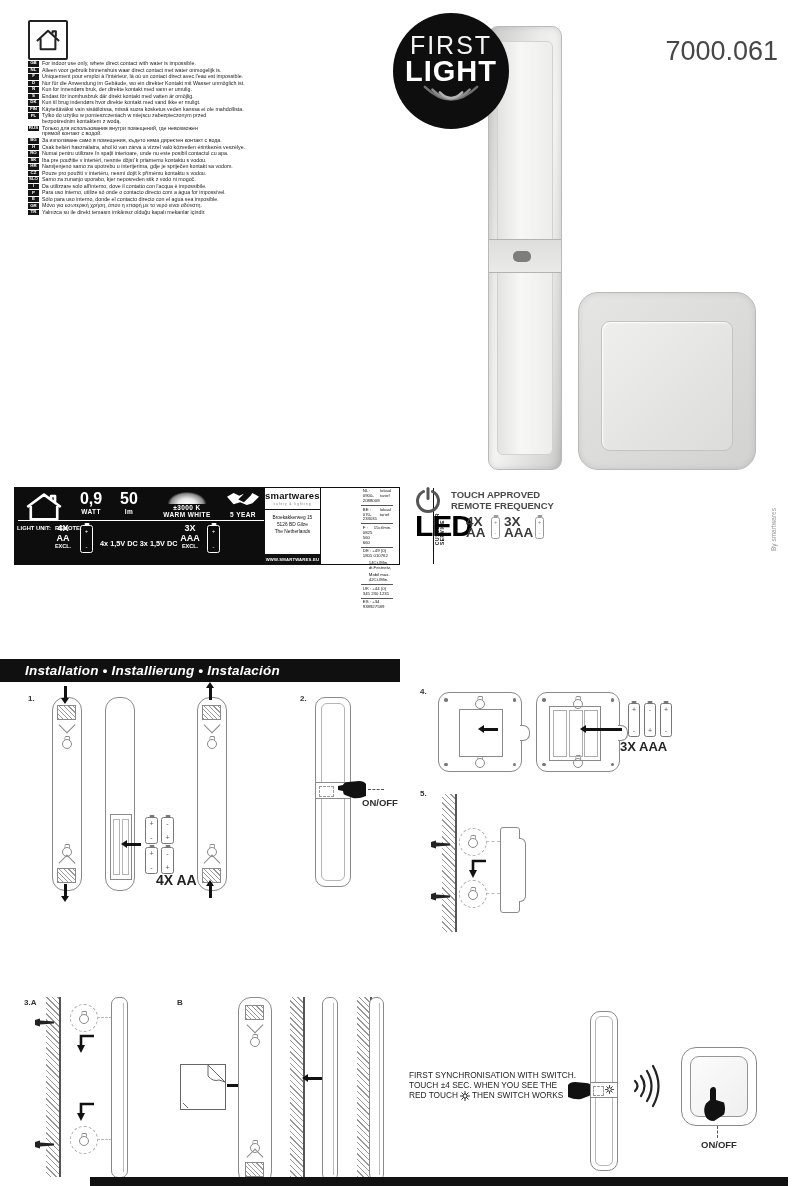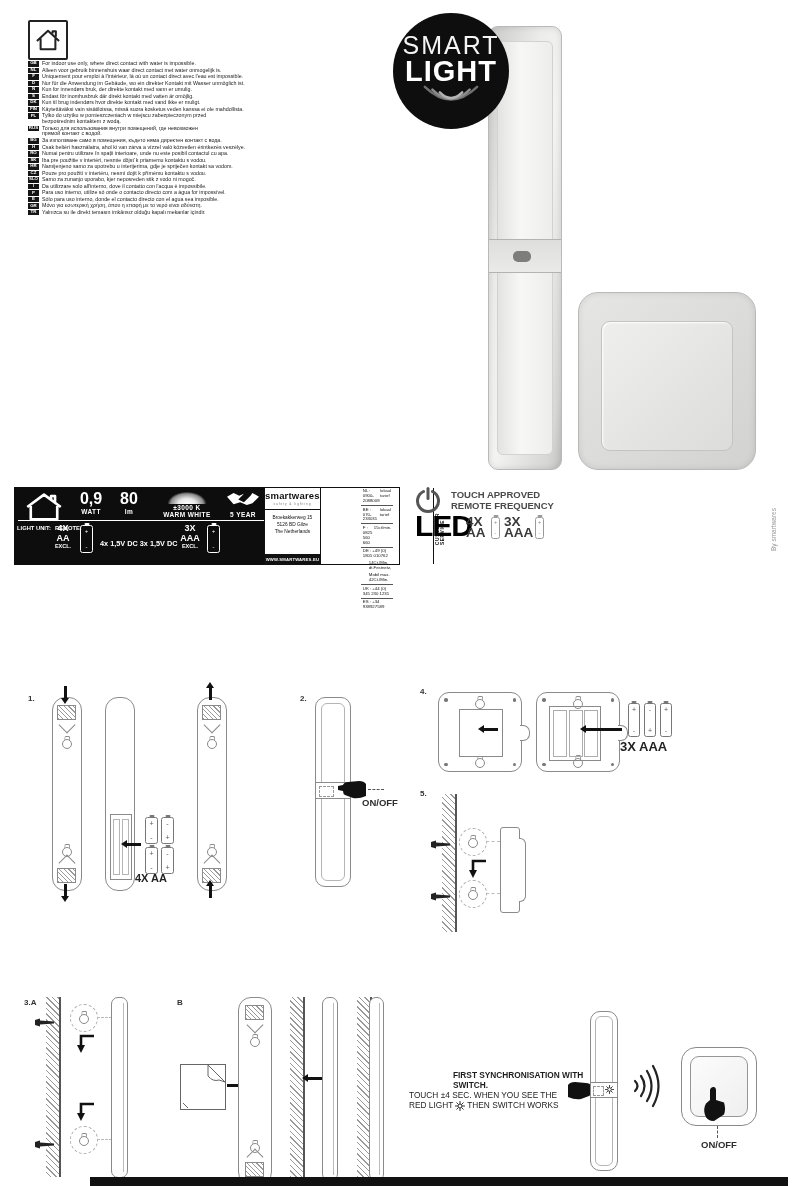--- a/index.html
+++ b/index.html
@@ -162,21 +162,21 @@
   .rem-side{position:absolute;width:20px;border:1.5px solid #8a8a8a;border-radius:3px;background:#fff;box-sizing:border-box;}
   .rem-side::after{content:"";position:absolute;right:-7px;top:10px;bottom:10px;width:6px;
        border:1.5px solid #8a8a8a;border-left:none;border-radius:0 6px 6px 0;background:#fff;}
   .pad{position:absolute;width:44px;height:44px;border:1px solid #666;background:#fff;}
   .dashline{position:absolute;border-top:1.5px dashed #555;}
   .vdash{position:absolute;border-left:1.5px dashed #555;}
   .onoff{position:absolute;font-size:9.5px;font-weight:700;color:#2e2e2e;}
 
   
   .synctxt{left:409px;top:1071px;width:178px;font-size:8.3px;line-height:1.2;color:#1d1d1d;}
-  .synctxt .b{font-weight:700;margin-left:44px;}
+  .synctxt .b{font-weight:400;}
   .sline3{display:flex;align-items:center;gap:2px;}
 
   .botbar{left:90px;top:1177px;width:698px;height:9px;background:#111;}
 </style>
 </head>
 <body>
 
 <div class="page">
 
   <div class="abs housebox">
@@ -272,21 +272,21 @@
         <span class="lang-code">GR</span>
         <span class="lang-text">Μόνο για εσωτερική χρήση, όπου η επαφή με το νερό είναι αδύνατη.</span>
       </div>
       <div class="lang-row">
         <span class="lang-code">TR</span>
         <span class="lang-text">Yalnızca su ile direkt temasın imkânsız olduğu kapalı mekanlar içindir.</span>
       </div>
     </div>
 
   <div class="abs smartlogo">
-    <div class="l1">SMART</div>
+    <div class="l1">FIRST</div>
     <div class="l2">LIGHT</div>
     <svg width="72" height="28" viewBox="0 0 72 30" style="margin-top:-2px">
       <g fill="none" stroke-linecap="round">
         <path d="M8,3 Q36,30 64,3" stroke="#6f6f6f" stroke-width="2.6"></path>
         <path d="M16,6 Q36,26 56,6" stroke="#8d8d8d" stroke-width="2.6"></path>
         <path d="M24,9 Q36,21 48,9" stroke="#b5b5b5" stroke-width="2.6"></path>
       </g>
     </svg>
   </div>
 
@@ -295,33 +295,34 @@
     <div class="band">
       <span class="tbtn"></span>
     </div>
   </div>
 
   <div class="abs switchprod">
     <div class="btn"></div>
   </div>
 
   <div class="abs titleblk">
+    <div class="m">7000.061</div>
   </div>
 
 
   <div class="abs specbar">
     <svg class="abs" style="left:8px;top:5px" width="44" height="30" viewBox="0 0 46 34">
       <path d="M4,17 L23,3 L42,17 M8,14 V31 H38 V14 M31,8 V4.5 H35.5 V11" fill="none" stroke="#fff" stroke-width="3" stroke-linejoin="round"></path>
     </svg>
     <div class="sb" style="left:56px;top:4px;width:42px">
       <div class="sv">0,9</div>
       <div class="sl">WATT</div>
     </div>
     <div class="sb" style="left:98px;top:4px;width:34px">
-      <div class="sv">80</div>
+      <div class="sv">50</div>
       <div class="sl">lm</div>
     </div>
     <div class="sb" style="left:134px;top:2px;width:78px">
       <div class="dome"></div>
       <div class="sl">±3000 K</div>
       <div class="sl">WARM WHITE</div>
     </div>
     <div class="sb" style="left:206px;top:4px;width:46px">
       <svg width="34" height="16" viewBox="0 0 36 17">
         <path d="M1,6 L8,2 L14,5 L19,3 L13,9 L19,12 L26,5 L28,2 L35,6 L28,13 L22,15 L15,12 L8,14 Z" fill="#fff"></path>
@@ -428,20 +429,23 @@
     <span class="cellwrap" id="feat-batt2" style="left:120px;top:31px">
         <span class="cell gcell" style="width: 9px; height: 22px;">
           <i class="p">+</i>
           <i class="m">-</i>
         </span>
       </span>
   </div>
 
   <div class="abs bysmart">By smartwares</div>
 
+  <div class="abs instbar">
+    <span>Installation • Installierung • Instalación</span>
+  </div>
 
   <span class="steplbl" style="left:28px;top:694px">1.</span>
   <div class="unit-back" style="left:52px;top:697px">
     <span class="cap top"></span>
       <span class="vn down"></span>
     <span class="kh" style="top:38px"></span>
     <span class="kh" style="top:146px"></span>
     <span class="vn up"></span>
       <span class="cap bot"></span>
   </div>
@@ -462,21 +466,21 @@
       </span>
       <span class="cell" style="width: 13px; height: 27px;">
         <i class="p">+</i>
         <i class="m">-</i>
       </span>
       <span class="cell" style="width: 13px; height: 27px;">
         <i class="p">-</i>
         <i class="m">+</i>
       </span>
     </span>
-  <span class="battlabel" style="left:135px;top:872px;font-size:11px">4X AA</span>
+  <span class="battlabel" style="left:156px;top:872px;font-size:14px">4X AA</span>
   <div class="unit-back" style="left:197px;top:697px">
     <span class="cap top"></span>
       <span class="vn down"></span>
     <span class="kh" style="top:38px"></span>
     <span class="kh" style="top:146px"></span>
     <span class="vn up"></span>
       <span class="cap bot"></span>
   </div>
   <span class="arrow v up" style="left:209px;top:688px;height:12px"></span>
   <span class="arrow v up" style="left:209px;top:886px;height:12px"></span>
@@ -604,21 +608,21 @@
   <div class="wall" style="left:290px;top:997px;height:184px"></div>
   <span class="arrow h left" style="left:308px;top:1077px;width:14px"></span>
   <div class="unit-side" style="left:322px;top:997px;width:16px;height:184px"></div>
   <div class="wall" style="left:357px;top:997px;height:184px"></div>
   <div class="unit-side" style="left:369px;top:997px;width:15px;height:184px"></div>
 
   <div class="abs synctxt">
     <div class="b">FIRST SYNCHRONISATION WITH SWITCH.</div>
     <div>TOUCH ±4 SEC. WHEN YOU SEE THE</div>
     <div class="sline3">
-      <span>RED LIGHT</span>
+      <span>RED TOUCH</span>
       <svg width="10" height="10" viewBox="0 0 10 10">
         <g stroke="#333" stroke-width="1">
             <line x1="5" y1="0" x2="5" y2="10"></line>
             <line x1="0" y1="5" x2="10" y2="5"></line>
         <line x1="1.5" y1="1.5" x2="8.5" y2="8.5"></line>
             <line x1="8.5" y1="1.5" x2="1.5" y2="8.5"></line>
           </g>
         <circle cx="5" cy="5" r="2" fill="#fff" stroke="#333"></circle>
       </svg>
       <span>THEN SWITCH WORKS</span>

